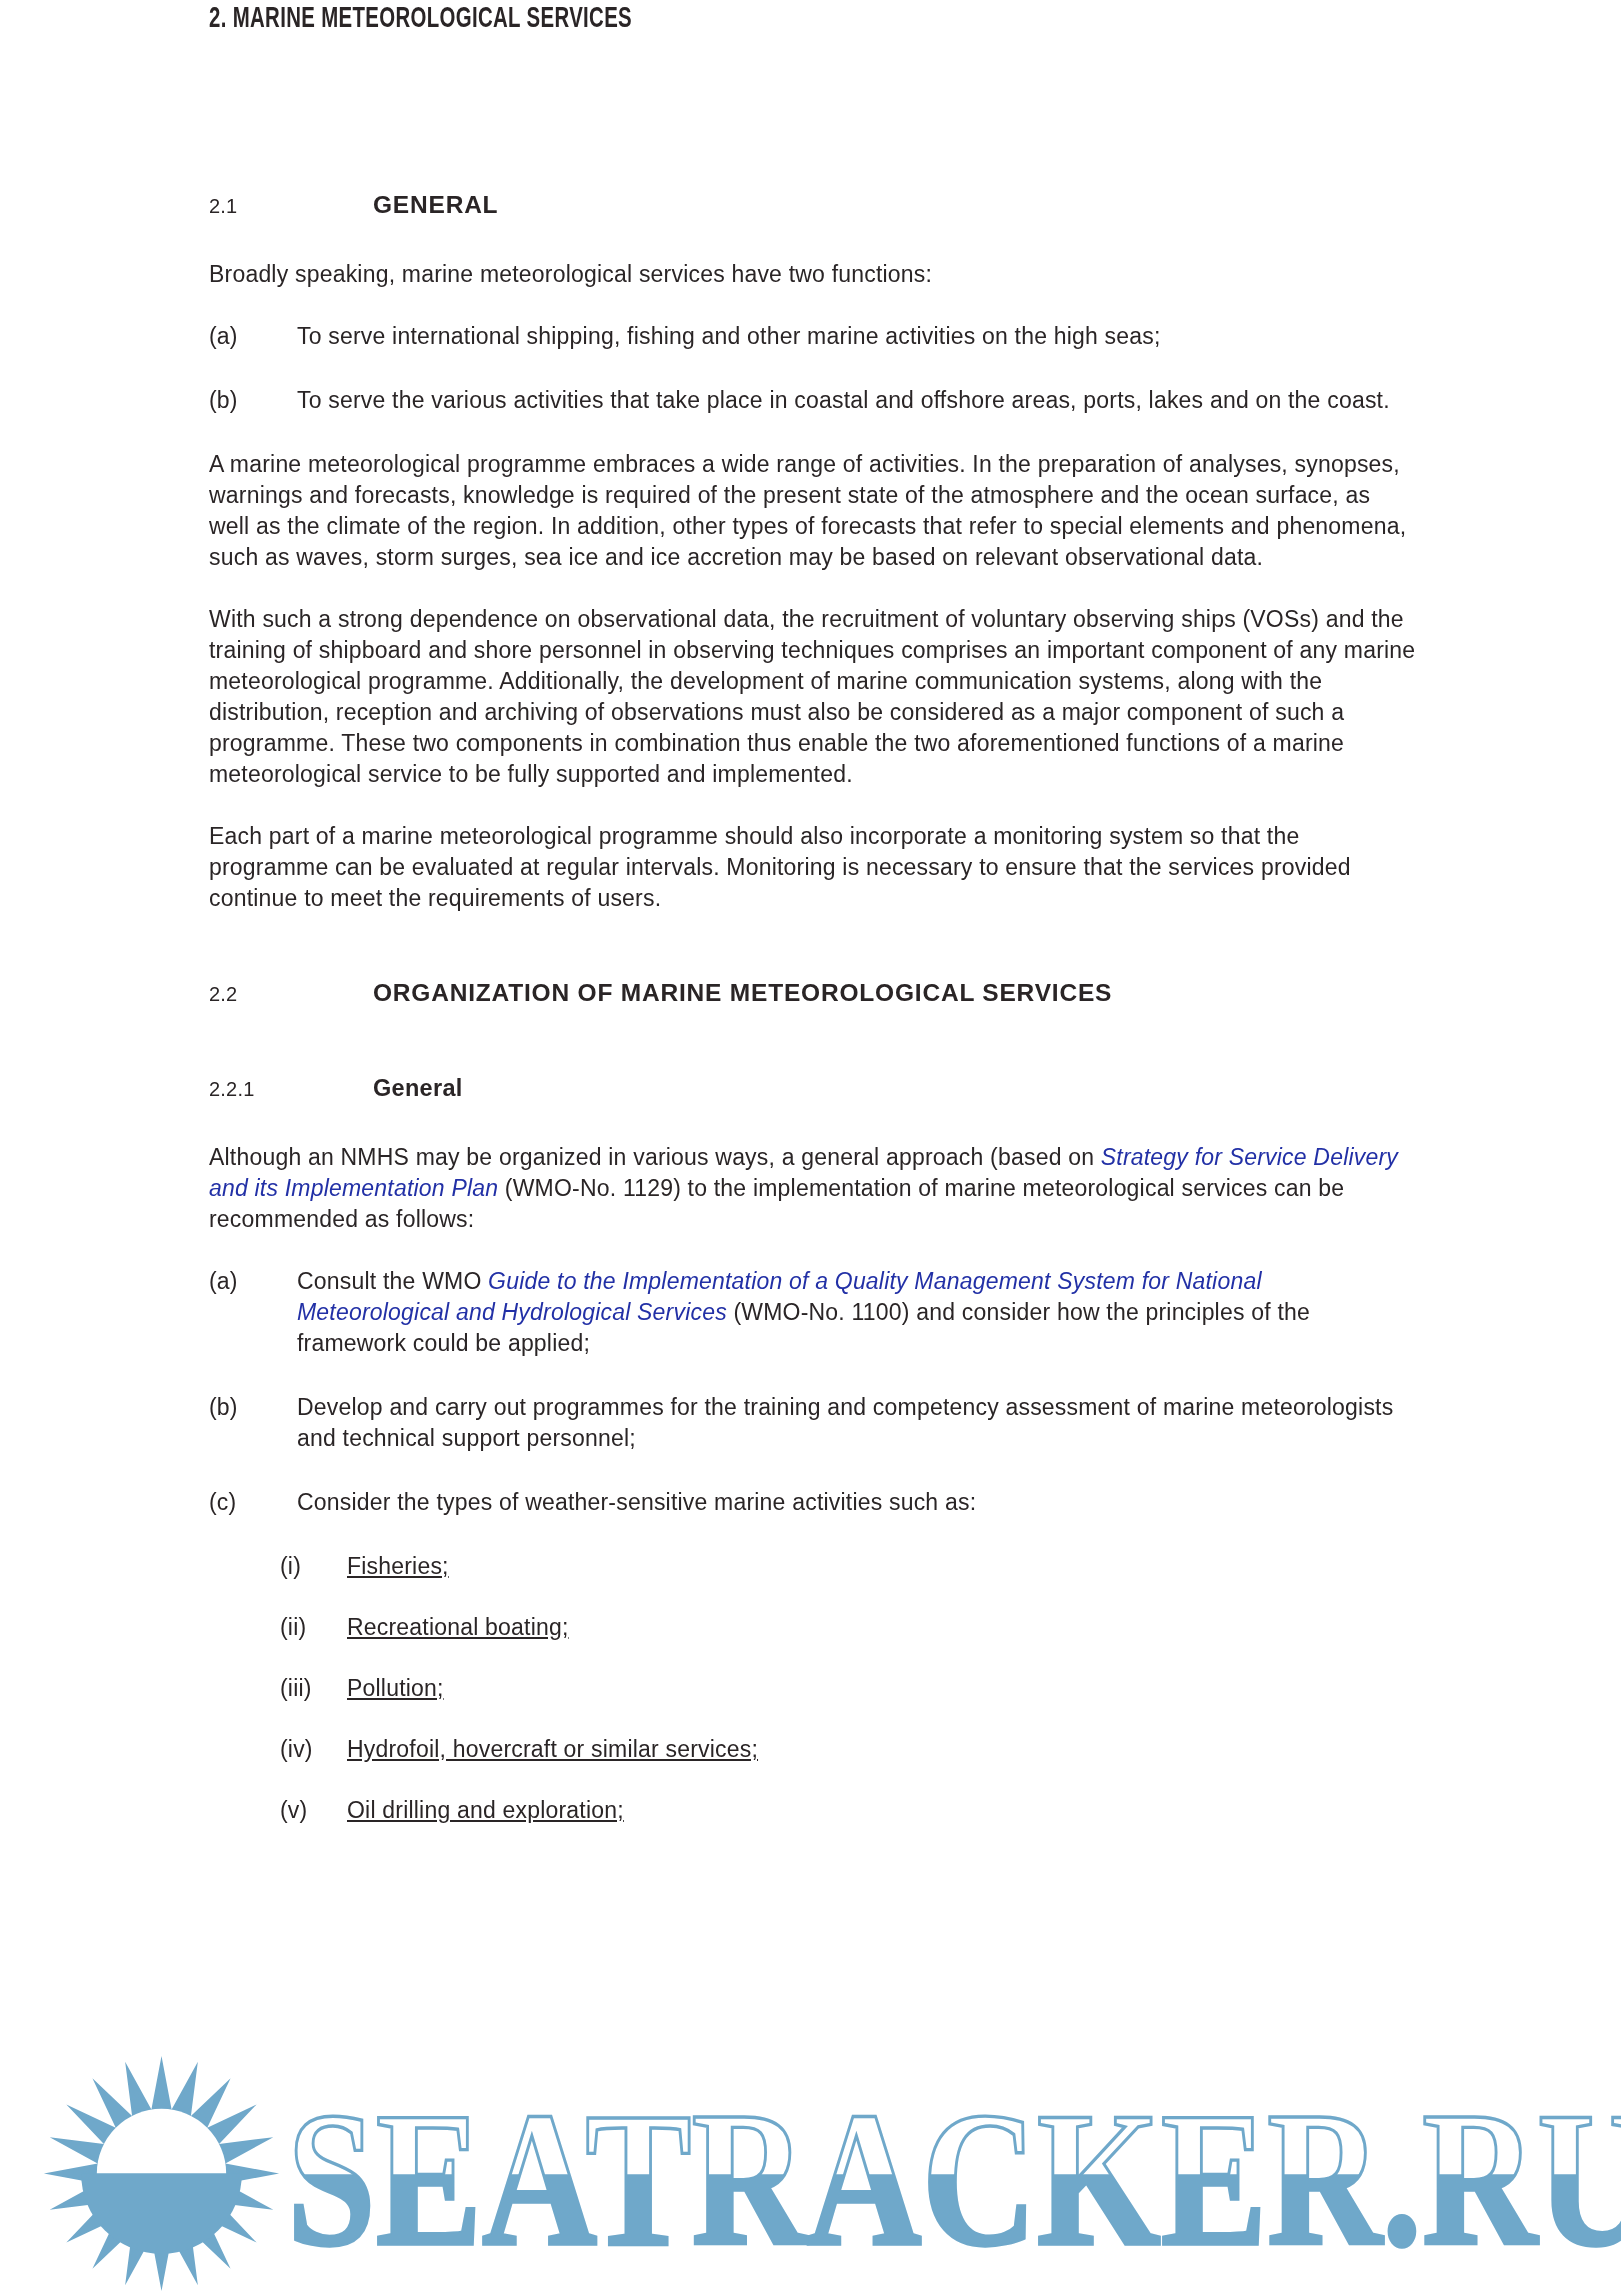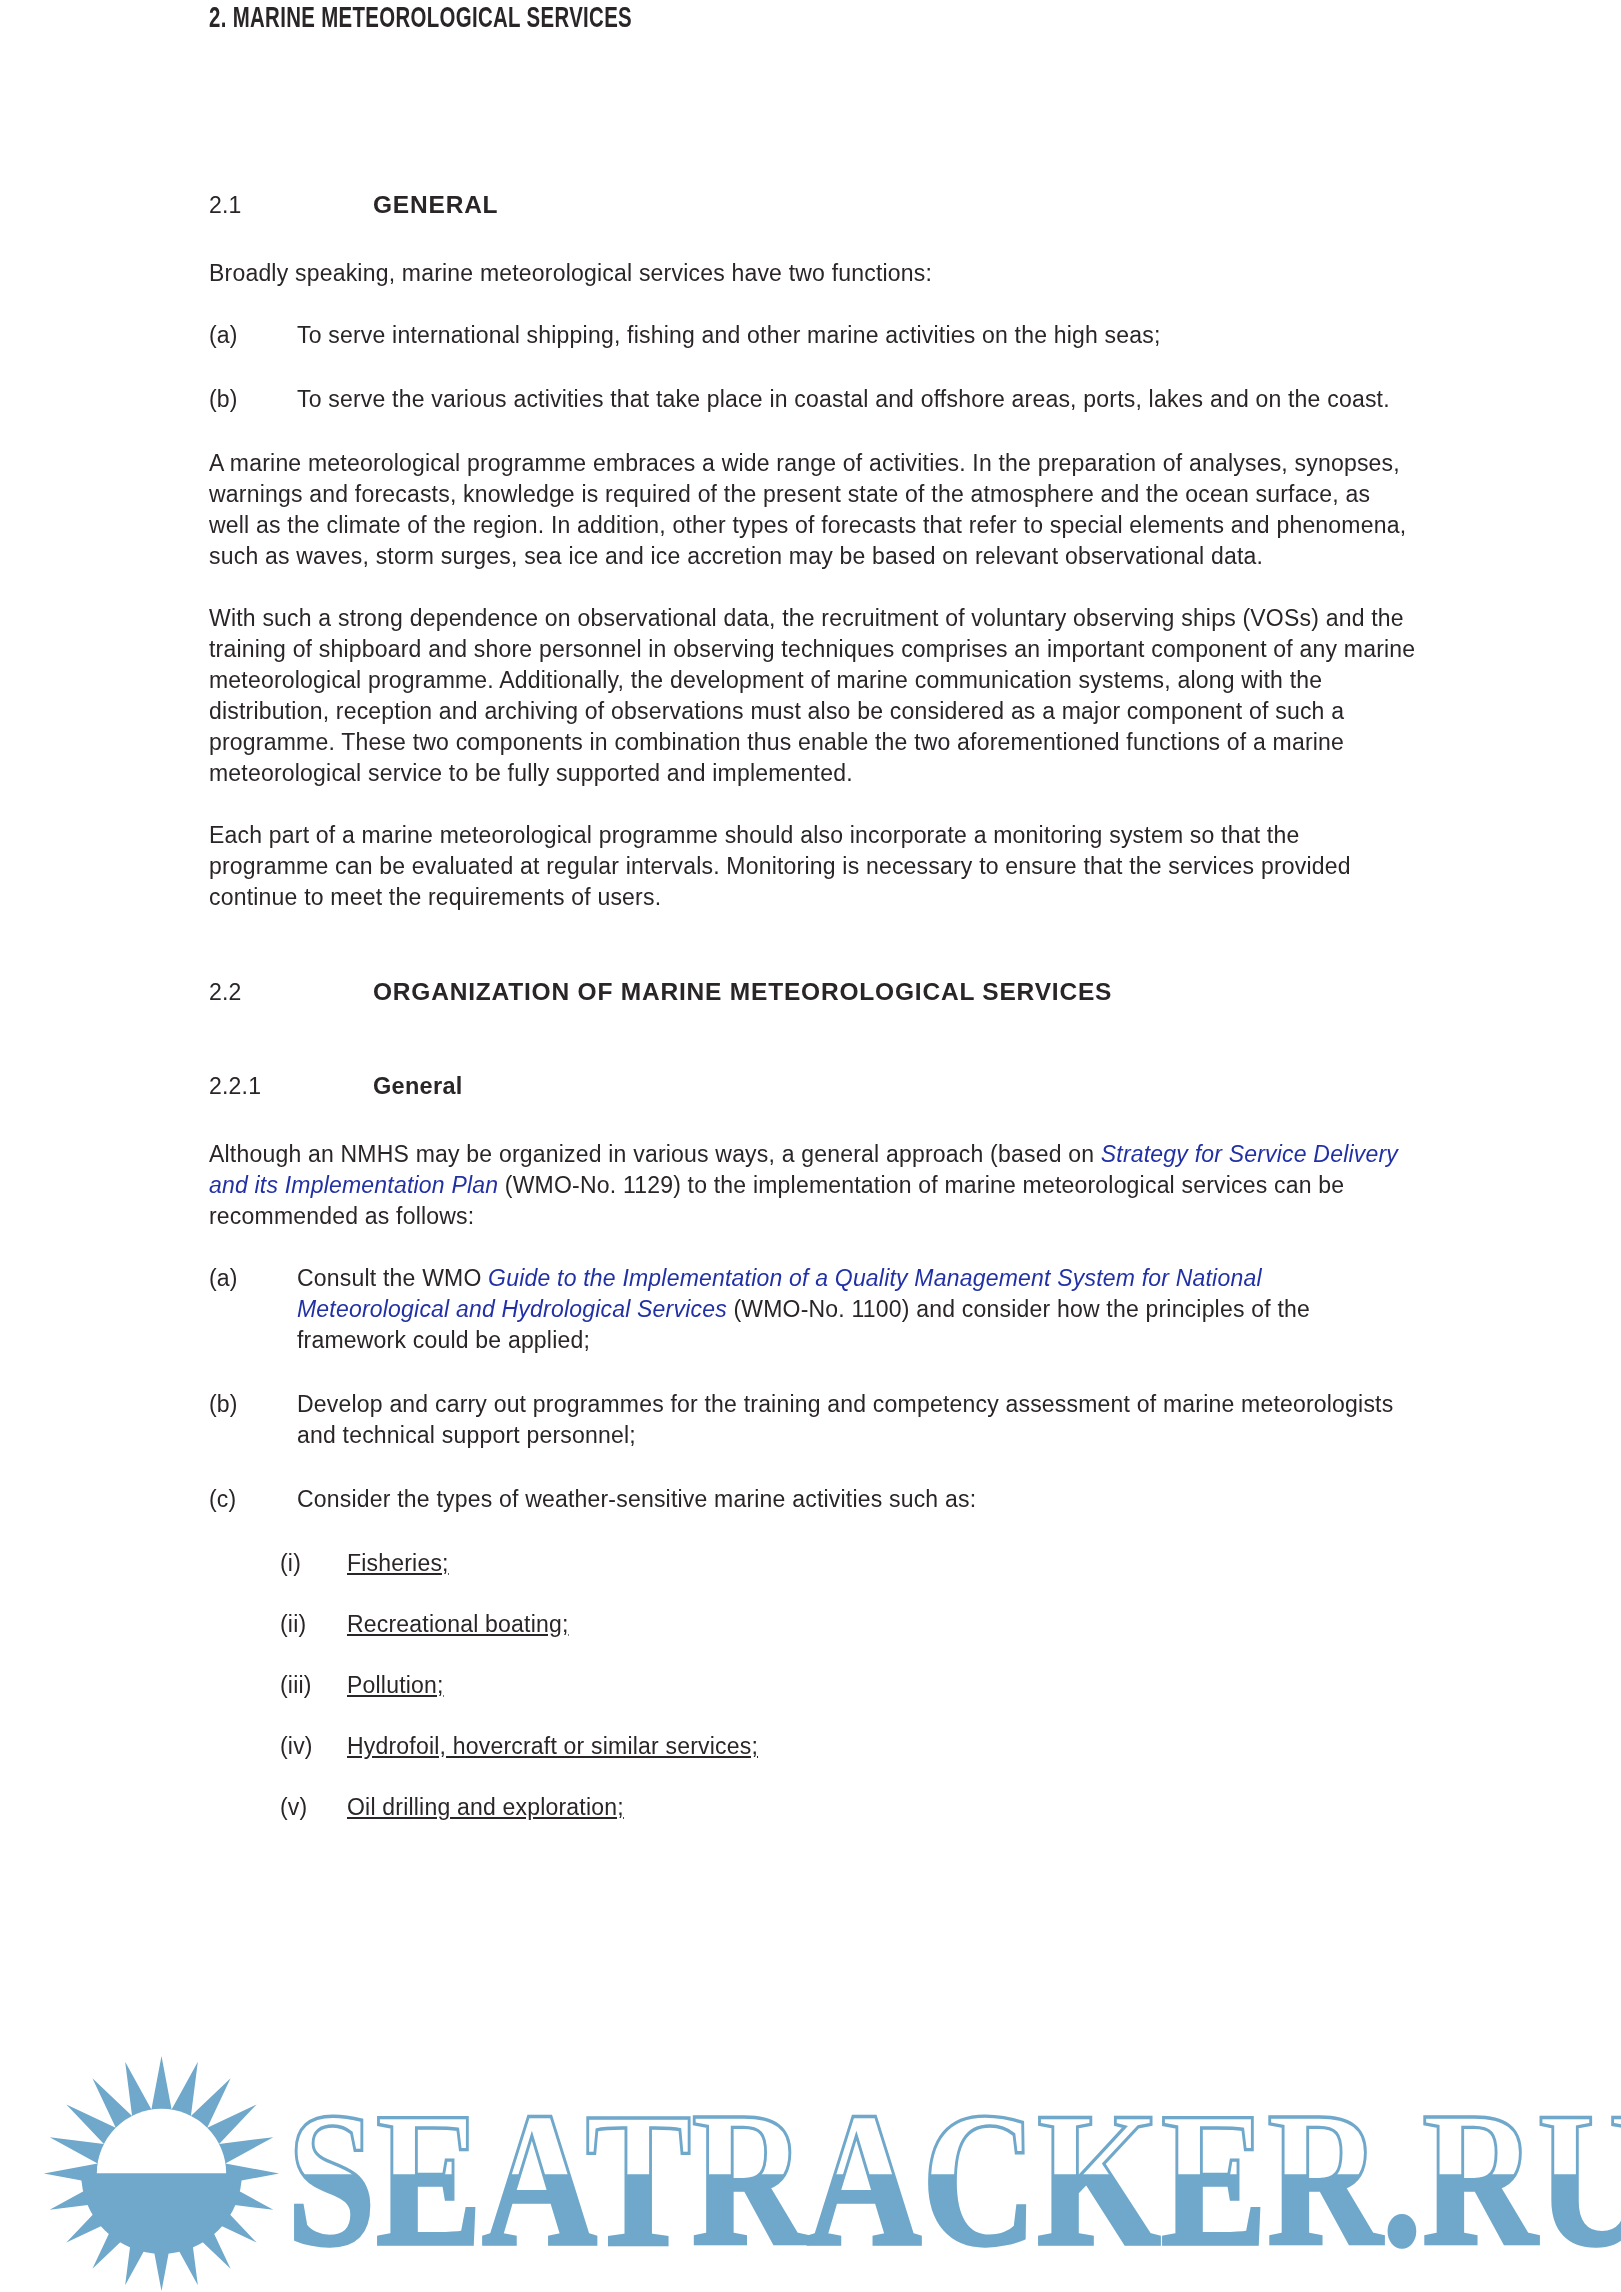--- a/index.html
+++ b/index.html
@@ -44,21 +44,21 @@
     font-weight:700;font-size:30px;line-height:33px;letter-spacing:0.5px;
     transform:scaleX(0.68);transform-origin:left center;
     white-space:nowrap;
     margin:0 0 156px 0;
   }
   .section-heading,.sub-heading{
     display:flex;align-items:baseline;
     margin:63px 0 37px 0;
   }
   .section-heading .h-num,.sub-heading .h-num{
-    flex:0 0 164px;font-weight:400;font-size:23px;
+    flex:0 0 164px;font-weight:400;font-size:20px;
   }
   .section-heading .h-text{
     font-weight:700;font-size:24.5px;letter-spacing:0.8px;
   }
   .sub-heading .h-text{
     font-weight:700;font-size:23.5px;letter-spacing:0.3px;
   }
   .para{margin:4px 0 31px 0;}
   .list-item{display:flex;margin:0 0 33px 0;}
   .list-item .li-marker{flex:0 0 88px;}

